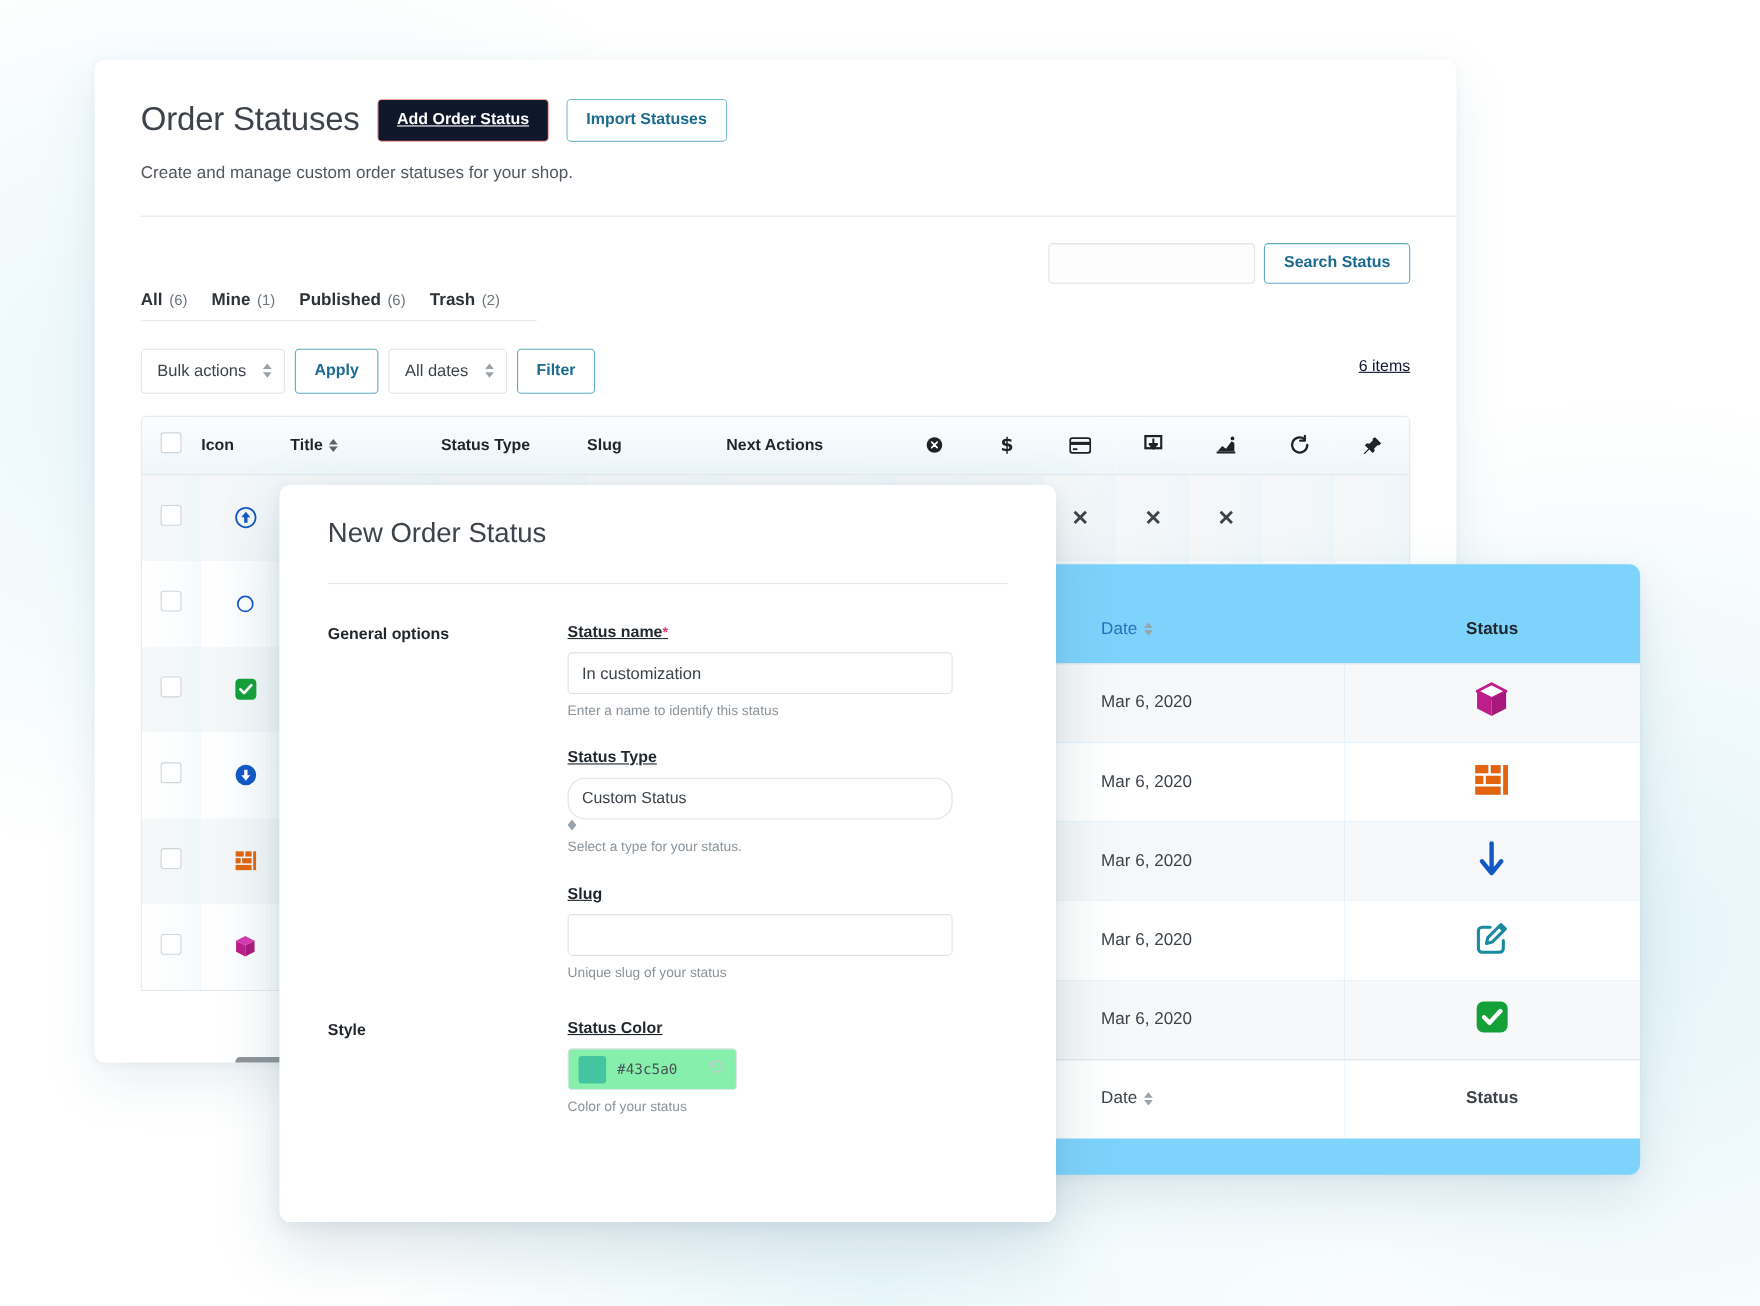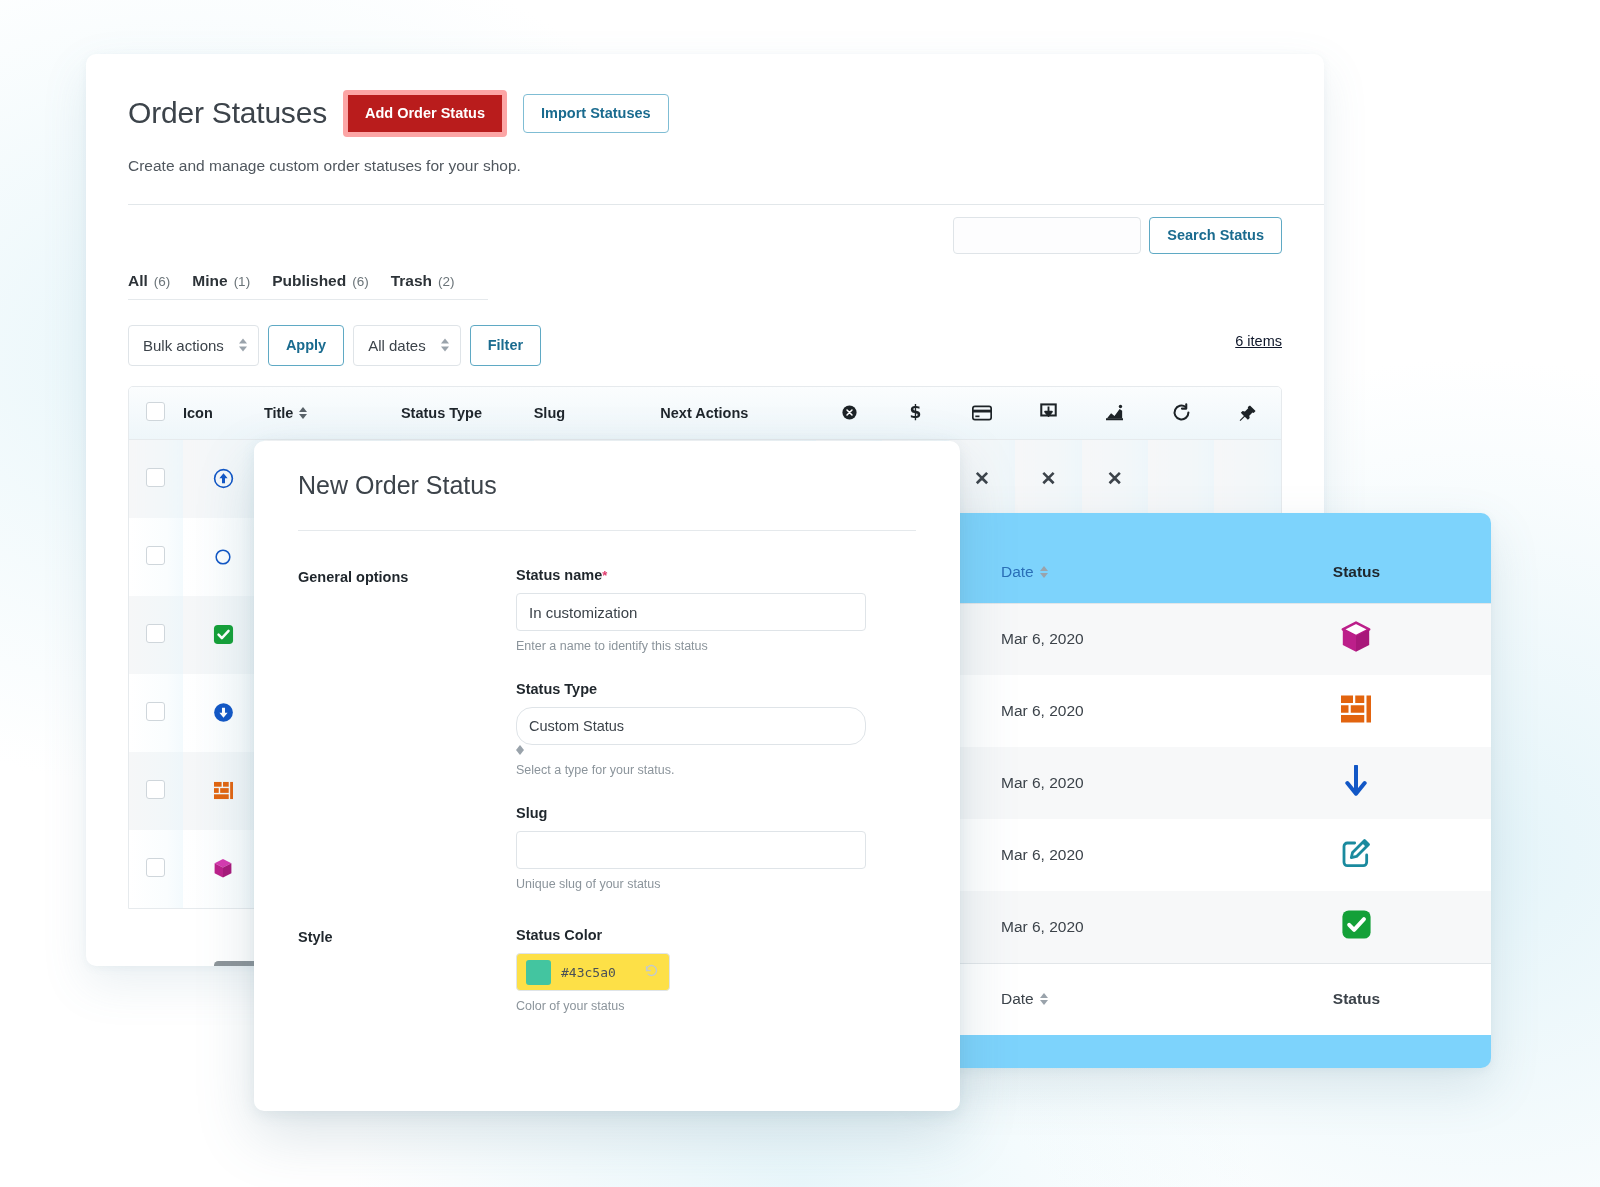--- a/index.html
+++ b/index.html
@@ -26,24 +26,25 @@
     border-radius: 10px;
     box-shadow: 0 18px 46px rgba(96,140,160,.13), 0 2px 8px rgba(96,140,160,.07);
     overflow: hidden;
   }
   .page-head { padding: 36px 42px 0 42px; }
   .head-row { display: flex; align-items: center; gap: 16px; }
   .page-title {
     font-size: 30px; font-weight: 400; color: #3c434a; letter-spacing: -.2px;
   }
   .btn-primary {
-    background: #b91c1c; color: #fff; border: 5px solid #fca5a5;
+    background: #0f172a; color: #fff; border: 1px solid #fca5a5;
     font-size: 14.5px; font-weight: 700; padding: 11px 17px;
     border-radius: 4px; cursor: pointer; line-height: 1;
     font-family: "Liberation Sans", sans-serif;
+    text-decoration: underline;
   }
   .btn-outline {
     background: #fff; color: #1a6b8f; border: 1px solid #7fbdd4;
     font-size: 14.5px; font-weight: 700; padding: 11px 17px;
     border-radius: 4px; cursor: pointer; line-height: 1;
     font-family: "Liberation Sans", sans-serif;
   }
   .page-sub { margin-top: 20px; font-size: 15.5px; color: #50575e; }
   .head-divider {
     margin: 29px 0 0 0; border: 0; border-top: 1px solid #e2e7ea;
@@ -55,21 +56,21 @@
   .subsubsub {
     display: flex; align-items: flex-end; gap: 22px;
     padding-top: 67px; padding-bottom: 9px;
     border-bottom: 1px solid #e5e9ec; width: 360px;
   }
   .subsubsub a { text-decoration: none; display: flex; gap: 6px; align-items: baseline; }
   .ss-label { font-size: 15.5px; font-weight: 700; color: #2d3338; }
   .ss-count { font-size: 13.5px; color: #6b7479; }
 
   .search-wrap {
-    position: absolute; right: 42px; top: 12px;
+    position: absolute; right: 42px; top: 24px;
     display: flex; align-items: stretch; gap: 8px; padding-left: 30px;
   }
   .search-input {
     width: 188px; height: 37px;
     border: 1px solid #dfe4e8; border-radius: 4px;
     background: #fdfdfe; padding: 0 10px; font-size: 14px;
     font-family: "Liberation Sans", sans-serif; color: #3c434a;
   }
   .search-btn {
     border: 1px solid #5fa9c4; color: #1a6b8f; background: #fff;
@@ -204,38 +205,38 @@
   .mtab {
     font-size: 14.5px; font-weight: 700; padding: 8px 13px 13px 13px;
     color: #8b949b; cursor: pointer; background: transparent; border: 0;
     font-family: "Liberation Sans", sans-serif;
   }
   .mtab.active { color: #1a6b8f; box-shadow: inset 0 -3px 0 0 #1a6b8f; }
   .modal-body { padding: 0 44px; }
   .form-row { display: flex; padding-top: 36px; }
   .form-legend { width: 218px; font-size: 14.5px; font-weight: 700; color: #1f262c; padding-top: 2px; }
   .form-fields { flex: 1; }
-  .f-label { font-size: 14.5px; font-weight: 700; color: #1f262c; margin-bottom: 10px; display: block; }
+  .f-label { font-size: 14.5px; font-weight: 700; color: #1f262c; margin-bottom: 10px; display: block; text-decoration: underline; }
   .req { color: #e0396c; font-size: 13px; }
   .f-input {
     width: 350px; height: 38px; border: 1px solid #dfe4e8; border-radius: 4px;
     padding: 0 12px; font-size: 15px; color: #3c434a; background: #fff;
     font-family: "Liberation Sans", sans-serif;
   }
   .f-help { font-size: 12.5px; color: #8b949b; margin-top: 8px; }
   .f-select-wrap { position: relative; width: 350px; }
   .f-select {
     width: 350px; height: 38px; border: 1px solid #dfe4e8; border-radius: 16px;
     padding: 0 32px 0 12px; font-size: 14.5px; color: #3c434a; background: #fff;
     display: flex; align-items: center; cursor: pointer;
   }
   .f-gap { margin-top: 28px; }
   .color-field {
     width: 154px; height: 38px; border: 1px solid #dfe4e8; border-radius: 4px;
-    display: flex; align-items: center; gap: 10px; padding: 0 9px; background:#fde047;
+    display: flex; align-items: center; gap: 10px; padding: 0 9px; background:#86efac;
     position: relative; cursor: pointer;
   }
   .color-swatch { width: 25px; height: 25px; border-radius: 3px; }
   .color-hex { font-size: 13px; color: #4a5157; font-family: "DejaVu Sans Mono", monospace; }
   .reset-ic { position: absolute; right: 10px; color: #c3cace; }
 </style>
 </head>
 <body>
 
 <div class="main-card">

